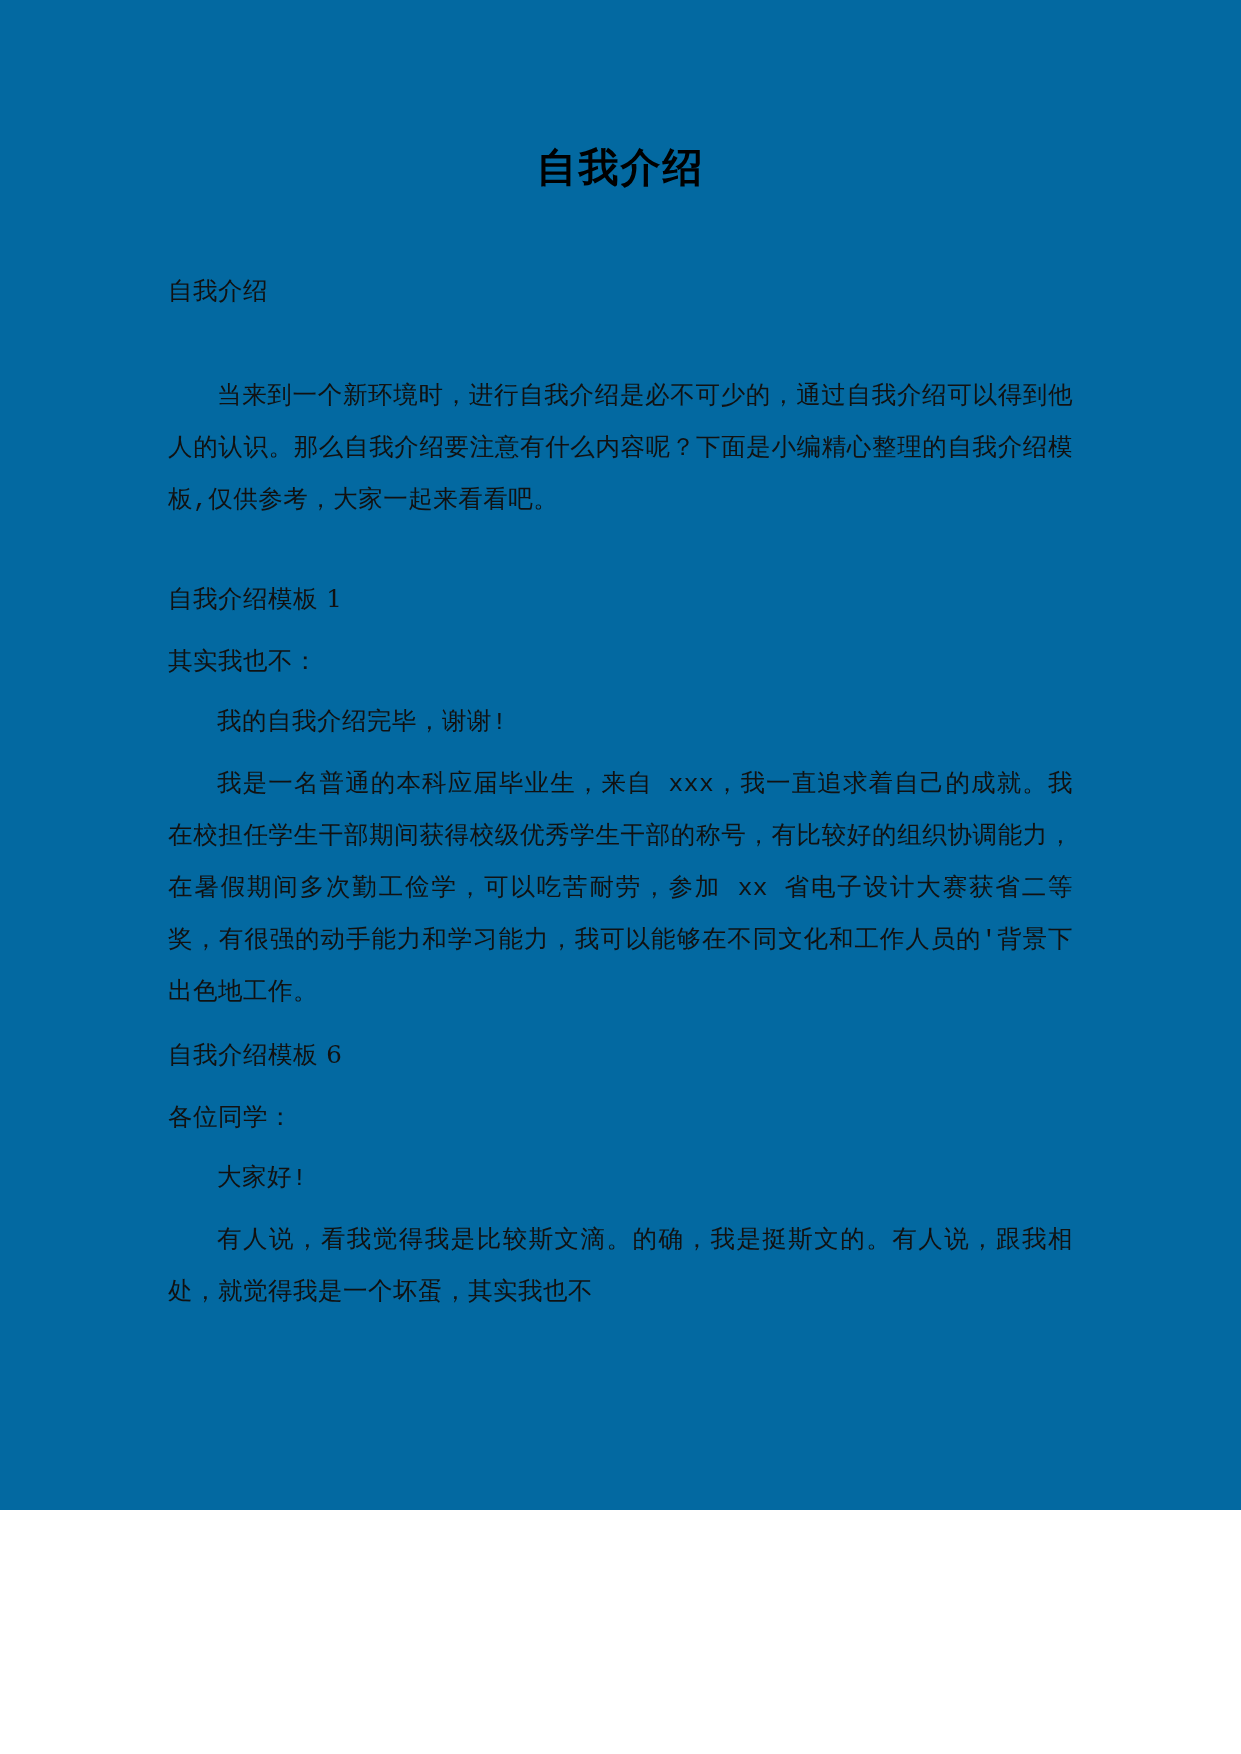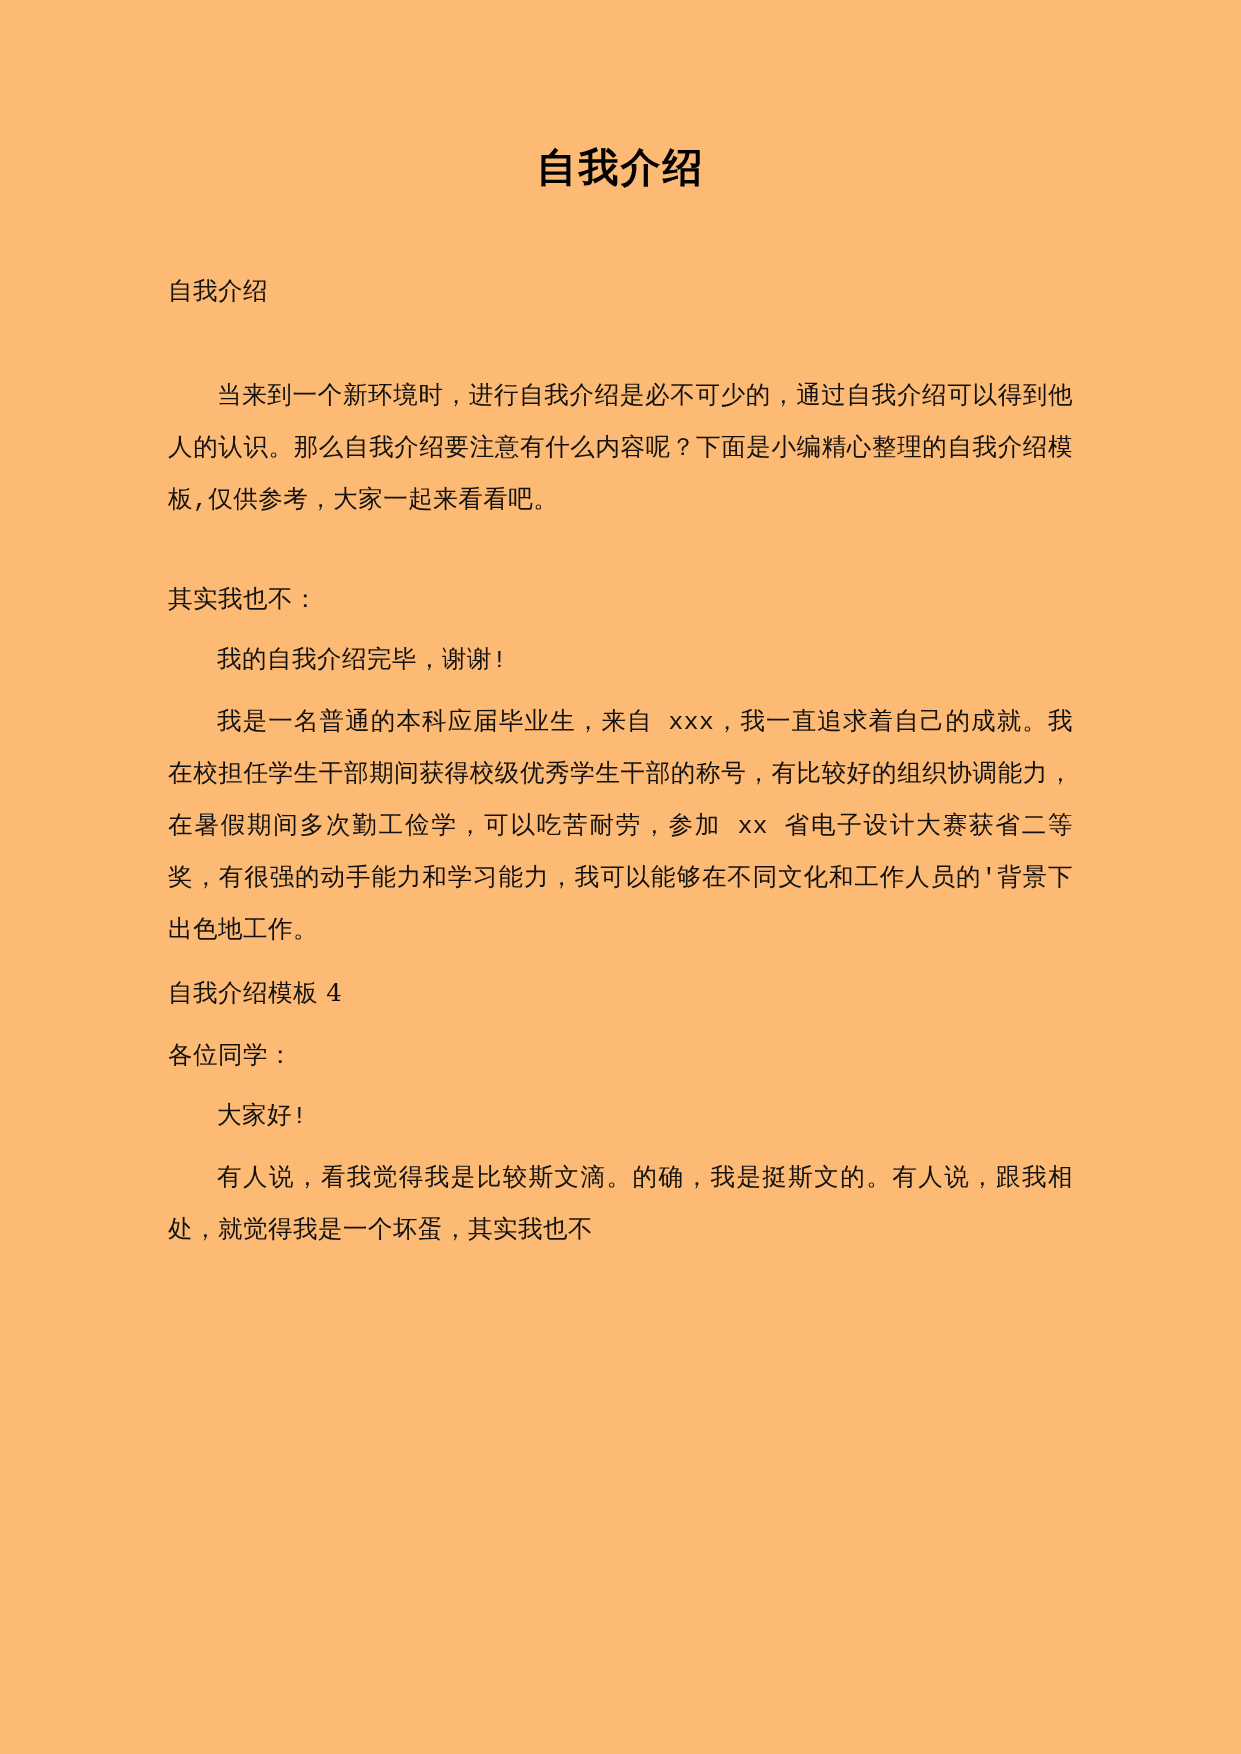--- a/index.html
+++ b/index.html
@@ -2,22 +2,22 @@
 <html lang="zh"><head>
 <meta charset="utf-8">
 <style>
   html, body {
     margin: 0;
     padding: 0;
     background: #ffffff;
   }
   .page {
     width: 1241px;
-    height: 1754px;
-    background: #fdba74;
+    height: 1510px;
+    background: #0369a1;
     margin: 0 auto;
     position: relative;
     box-sizing: border-box;
     padding: 120px 168px 100px 168px;
     font-family: "DejaVu Serif", "Liberation Serif", serif;
     color: #000000;
   }
   .doc-title {
     text-align: center;
     font-size: 40px;
@@ -51,21 +51,22 @@
   <h1 class="doc-title">自我介绍</h1>
 
   <p class="para">自我介绍</p>
 
   <div class="spacer-lg"></div>
 
   <p class="para indent">当来到一个新环境时，进行自我介绍是必不可少的，通过自我介绍可以得到他人的认识。那么自我介绍要注意有什么内容呢？下面是小编精心整理的自我介绍模板,仅供参考，大家一起来看看吧。</p>
 
   <div class="spacer-md"></div>
 
+  <p class="para">自我介绍模板 1</p>
   <p class="para">其实我也不：</p>
   <p class="para indent">我的自我介绍完毕，谢谢!</p>
   <p class="para indent">我是一名普通的本科应届毕业生，来自 xxx，我一直追求着自己的成就。我在校担任学生干部期间获得校级优秀学生干部的称号，有比较好的组织协调能力，在暑假期间多次勤工俭学，可以吃苦耐劳，参加 xx 省电子设计大赛获省二等奖，有很强的动手能力和学习能力，我可以能够在不同文化和工作人员的'背景下出色地工作。</p>
-  <p class="para">自我介绍模板 4</p>
+  <p class="para">自我介绍模板 6</p>
   <p class="para">各位同学：</p>
   <p class="para indent">大家好!</p>
   <p class="para indent">有人说，看我觉得我是比较斯文滴。的确，我是挺斯文的。有人说，跟我相处，就觉得我是一个坏蛋，其实我也不</p>
 
 </div>
 
 </body></html>

